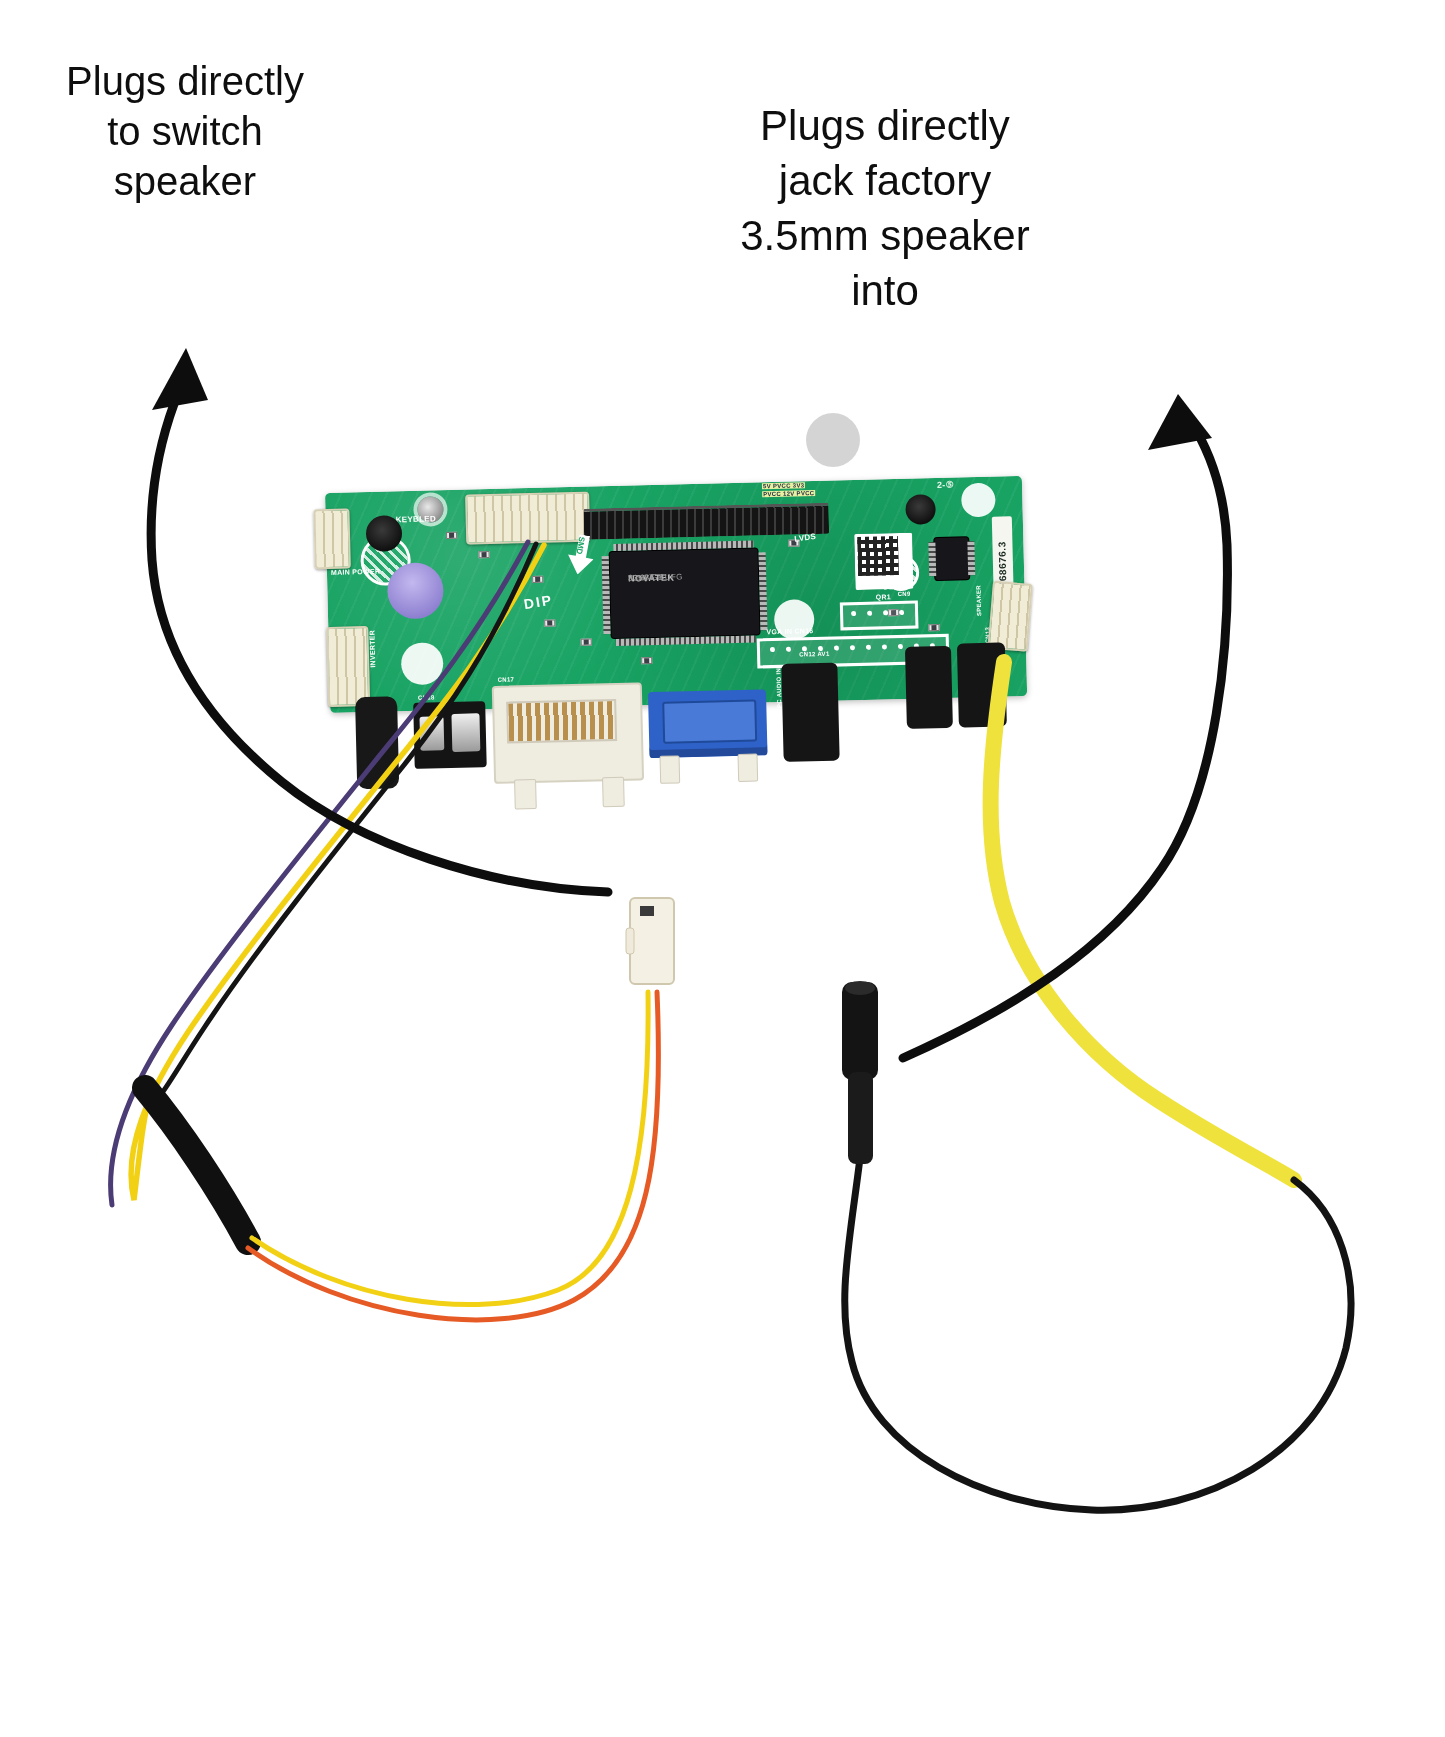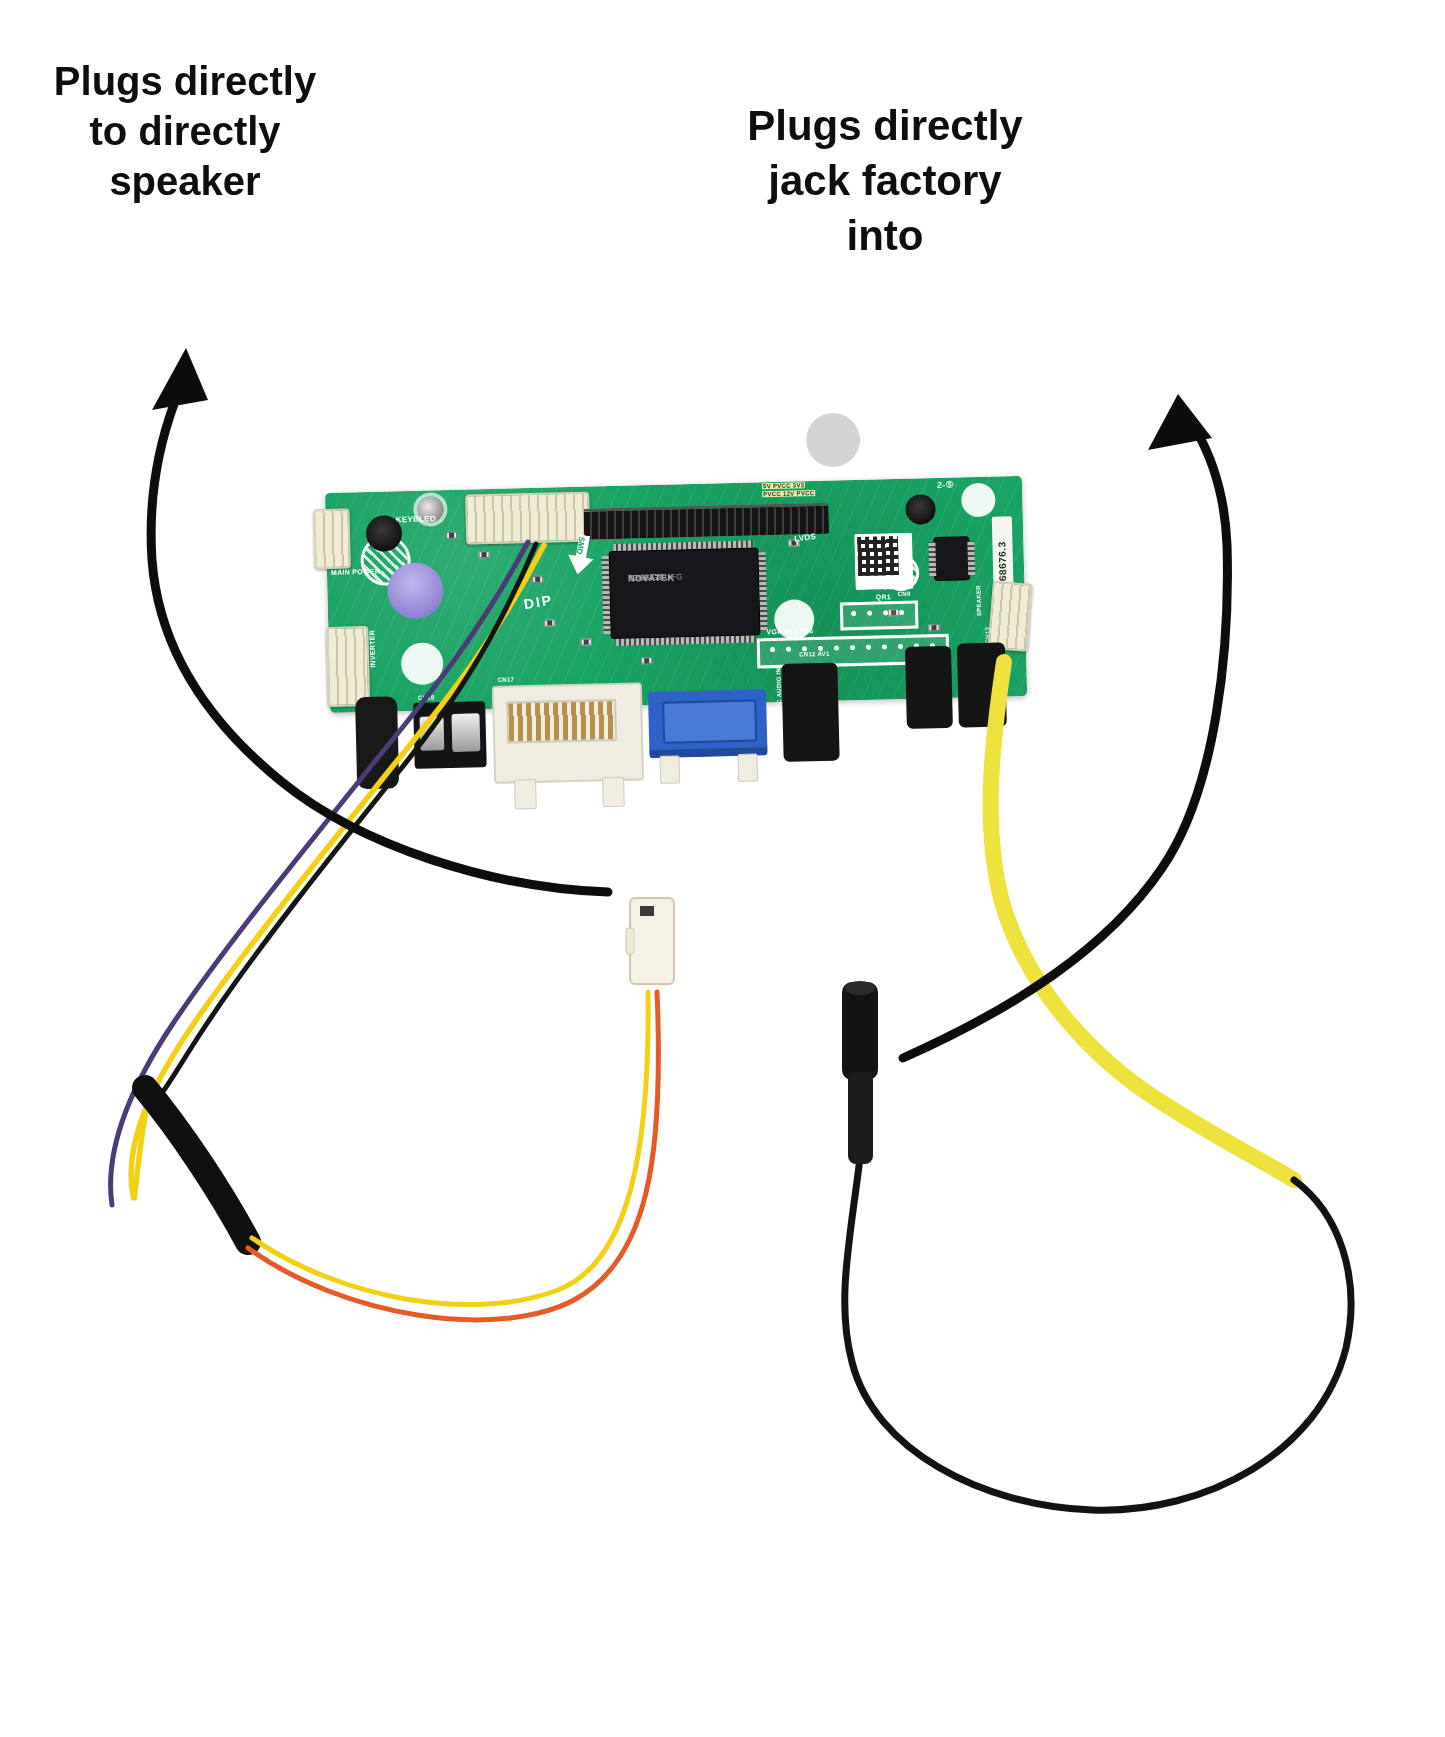--- a/index.html
+++ b/index.html
@@ -1,19 +1,19 @@
 <!DOCTYPE html>
 <html><head>
 <meta charset="utf-8">
 <style>
   html,body{margin:0;padding:0;background:#fff;}
   .stage{position:relative;width:1445px;height:1737px;background:#fff;overflow:hidden;
          font-family:"Liberation Sans",sans-serif;}
   
-  .note{position:absolute;text-align:center;color:#0e0e0e;font-weight:700;}
+  .note{position:absolute;text-align:center;color:#0e0e0e;font-weight:400;}
   .note-left{left:10px;top:56px;width:350px;font-size:40px;line-height:50px;}
   .note-right{left:660px;top:98px;width:450px;font-size:42px;line-height:55px;}
   
   .dome{position:absolute;left:806px;top:413px;width:54px;height:54px;border-radius:50%;
         background:#d2d2d2;opacity:.95;}
   .board{position:absolute;left:325px;top:493px;width:697px;height:220px;
          background:#18a363;
          background-image:
            radial-gradient(circle at 20% 30%,rgba(255,255,255,.10),transparent 30%),
            radial-gradient(circle at 70% 70%,rgba(0,60,30,.18),transparent 45%),
@@ -63,26 +63,27 @@
   .vga{background:#2f62c8;border-radius:4px;box-shadow:inset 0 -8px 0 #234a9a;}
   .jackblk{background:#151515;border-radius:6px;}
 </style>
 </head>
 <body>
 
 <div class="stage">
 
   <div class="note note-left">
     <div>Plugs directly</div>
-    <div>to directly</div>
+    <div>to switch</div>
     <div>speaker</div>
   </div>
   <div class="note note-right">
     <div>Plugs directly</div>
     <div>jack factory</div>
+    <div>3.5mm speaker</div>
     <div>into</div>
   </div>
 
   <div class="dome"></div>
 
   <div class="board">
 
     <div class="screw" style="left:92px;top:6px;width:26px;height:26px;"></div>
     <div class="leafpad" style="left:34px;top:44px;width:44px;height:44px;"></div>
     <div class="flower" style="left:636px;top:6px;width:34px;height:34px;"></div>

